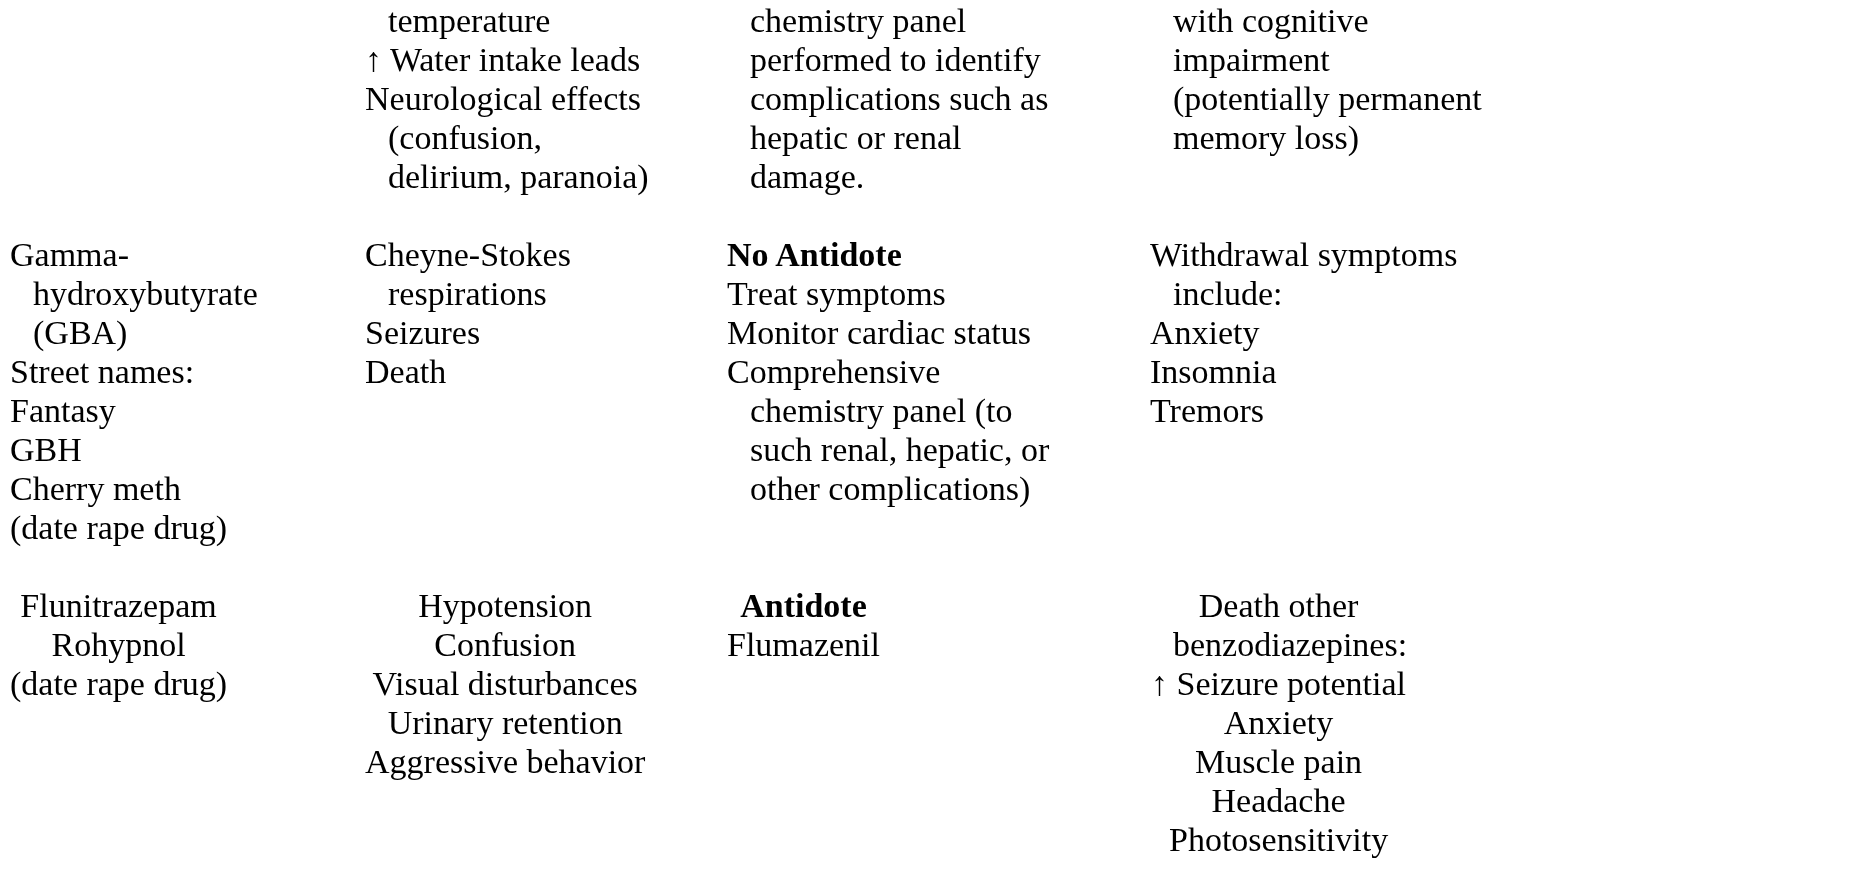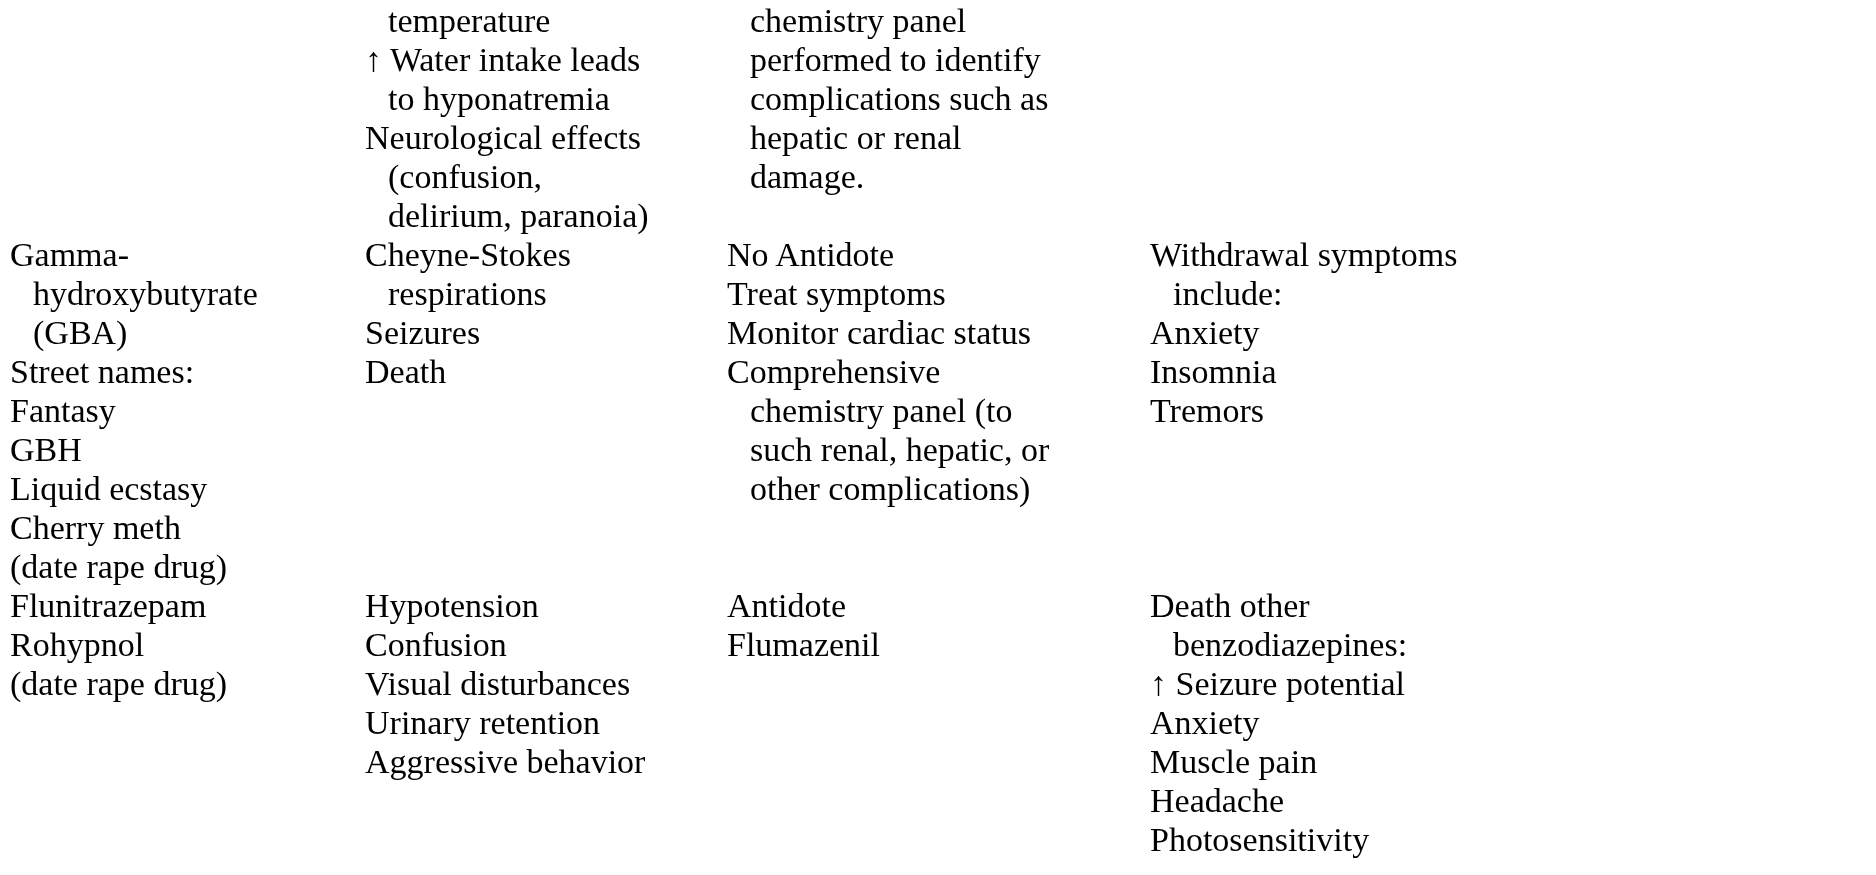--- a/index.html
+++ b/index.html
@@ -31,54 +31,58 @@
     position: absolute;
     top: 0;
     white-space: nowrap;
   }
   .col-0 { left: 10px;   }
   .col-1 { left: 365px;  }
   .col-2 { left: 727px;  }
   .col-3 { left: 1150px; }
   .line { }
   .line.indent { padding-left: 23px; }
-  .line.bold { font-weight: normal; }
+  .line.bold { font-weight: bold; }
 </style>
 </head>
 <body>
 
 <div class="page">
   <div class="drug-table">
       <div class="row" style="height: 234px;">
         <div class="cell col-0"></div>
         <div class="cell col-1">
           <div class="line indent">temperature</div>
           <div class="line">↑ Water intake leads</div>
-          <div class="line indent">to hyponatremia</div>
           <div class="line">Neurological effects</div>
           <div class="line indent">(confusion,</div>
           <div class="line indent">delirium, paranoia)</div>
         </div>
         <div class="cell col-2">
           <div class="line indent">chemistry panel</div>
           <div class="line indent">performed to identify</div>
           <div class="line indent">complications such as</div>
           <div class="line indent">hepatic or renal</div>
           <div class="line indent">damage.</div>
         </div>
+        <div class="cell col-3">
+          <div class="line indent">with cognitive</div>
+          <div class="line indent">impairment</div>
+          <div class="line indent">(potentially permanent</div>
+          <div class="line indent">memory loss)</div>
+        </div>
       </div>
       <div class="row" style="height: 351px; padding-left: 36px;">
         <div class="cell col-0">
           <div class="line">Gamma-</div>
           <div class="line indent">hydroxybutyrate</div>
           <div class="line indent">(GBA)</div>
           <div class="line">Street names:</div>
           <div class="line">Fantasy</div>
           <div class="line">GBH</div>
-          <div class="line">Liquid ecstasy</div>
           <div class="line">Cherry meth</div>
           <div class="line">(date rape drug)</div>
         </div>
         <div class="cell col-1">
           <div class="line">Cheyne-Stokes</div>
           <div class="line indent">respirations</div>
           <div class="line">Seizures</div>
           <div class="line">Death</div>
         </div>
         <div class="cell col-2">
@@ -91,21 +95,21 @@
           <div class="line indent">other complications)</div>
         </div>
         <div class="cell col-3">
           <div class="line">Withdrawal symptoms</div>
           <div class="line indent">include:</div>
           <div class="line">Anxiety</div>
           <div class="line">Insomnia</div>
           <div class="line">Tremors</div>
         </div>
       </div>
-      <div class="row" style="height: 273px;">
+      <div class="row" style="height: 273px; text-align: center;">
         <div class="cell col-0">
           <div class="line">Flunitrazepam</div>
           <div class="line">Rohypnol</div>
           <div class="line">(date rape drug)</div>
         </div>
         <div class="cell col-1">
           <div class="line">Hypotension</div>
           <div class="line">Confusion</div>
           <div class="line">Visual disturbances</div>
           <div class="line">Urinary retention</div>

